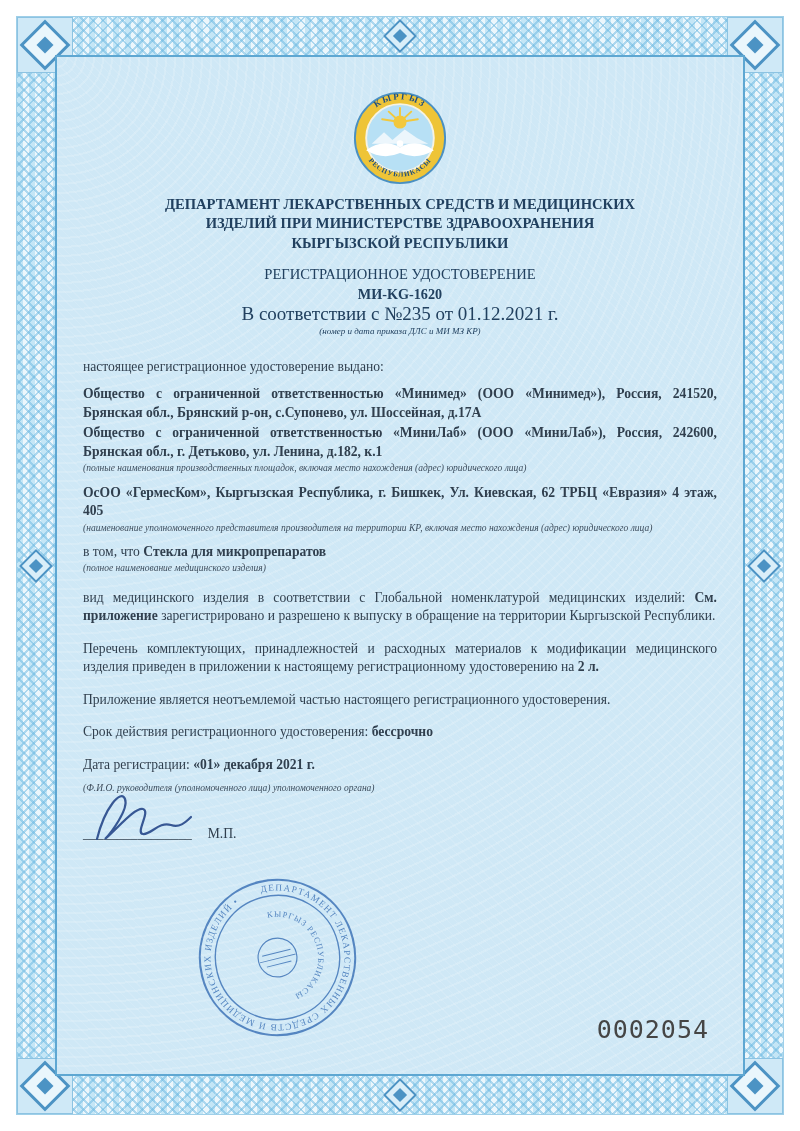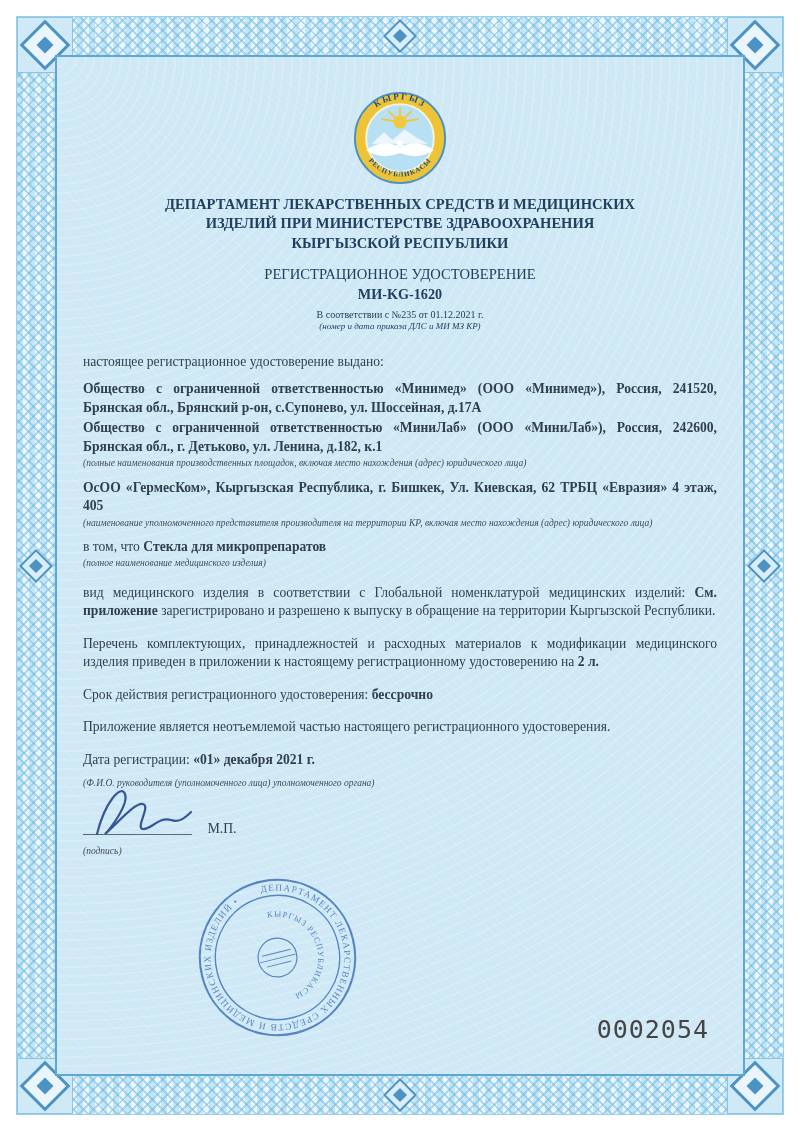--- a/index.html
+++ b/index.html
@@ -43,21 +43,21 @@
       repeating-radial-gradient(circle at 0 0, rgba(255,255,255,.16) 0 2px, rgba(255,255,255,0) 2px 9px),
       repeating-linear-gradient(45deg, rgba(255,255,255,.10) 0 1px, rgba(255,255,255,0) 1px 6px),
       #cfe8f6;
   }
 
   .head { text-align:center; color:#21405f; }
   .emblem { display:block; margin:0 auto 10px; }
   .org { font-weight:bold; font-size:14.6px; line-height:1.32; white-space:pre-line; }
   .cert-title { font-weight:normal; font-size:14.6px; margin-top:13px; }
   .cert-num { font-weight:bold; font-size:14.2px; margin-top:3px; }
-  .order-line { font-size:10px; margin-top:6px; }
+  .order-line { font-size:19px; }
   .order-caption { font-size:9px; font-style:italic; margin-top:1px; }
 
   .bodytext { margin-top:22px; font-size:13.6px; line-height:1.36; text-align:justify; }
   .p { margin:0 0 9px; }
   .tight { margin-bottom:2px; }
   .bold { font-weight:bold; }
   .caption { font-size:9.5px; font-style:italic; line-height:1.2; margin:0 0 9px; color:#3c4c5c; text-align:left; }
   .gap { margin-top:14px; }
 
   .director { margin-top:22px; font-weight:bold; font-size:13.6px; }
@@ -135,36 +135,35 @@
         <p class="caption">(наименование уполномоченного представителя производителя на территории КР, включая место нахождения (адрес) юридического лица)</p>
 
         <p class="p tight"><span>в том, что </span><span class="bold">Стекла для микропрепаратов</span></p>
         <p class="caption">(полное наименование медицинского изделия)</p>
 
 
         <p class="p gap"><span>вид медицинского изделия в соответствии с Глобальной номенклатурой медицинских изделий: </span><span class="bold">См. приложение</span><span> зарегистрировано и разрешено к выпуску в обращение на территории Кыргызской Республики.</span></p>
 
         <p class="p gap"><span>Перечень комплектующих, принадлежностей и расходных материалов к модификации медицинского изделия приведен в приложении к настоящему регистрационному удостоверению на </span><span class="bold">2 л.</span></p>
 
+        <p class="p gap">Приложение является неотъемлемой частью настоящего регистрационного удостоверения.</p>
+
         <p class="p gap"><span>Срок действия регистрационного удостоверения: </span><span class="bold">бессрочно</span></p>
-
-        <p class="p gap">Приложение является неотъемлемой частью настоящего регистрационного удостоверения.</p>
 
         <p class="p gap"><span>Дата регистрации: </span><span class="bold">«01» декабря 2021 г.</span></p>
 
 
         <p class="caption dir-caption">(Ф.И.О. руководителя (уполномоченного лица) уполномоченного органа)</p>
 
         <div class="sig-row">
           <svg class="signature" viewBox="0 0 110 70" width="110" height="70">
             <path d="M10,58 C18,26 34,8 38,18 C42,28 24,52 18,58 C30,48 48,26 56,28 C64,30 48,52 56,53 C64,54 72,40 84,44 C92,47 98,42 104,36" stroke="#2e4f8e" stroke-width="2.2" fill="none" stroke-linecap="round" opacity="0.95"></path>
           </svg>
           <span class="sig-line">________________</span><span class="mp">М.П.</span>
         </div>
-        <p class="caption">(подпись)</p>
       </div>
 
       <svg class="stamp" viewBox="0 0 170 170" width="165" height="165">
         <g transform="rotate(-14 85 85)">
           <g fill="none" stroke="#4c7fbe">
             <circle cx="85" cy="85" r="80" stroke-width="2.2"></circle>
             <circle cx="85" cy="85" r="64" stroke-width="1.4"></circle>
             <circle cx="85" cy="85" r="20" stroke-width="1.2"></circle>
             <line x1="70" y1="80" x2="100" y2="80" stroke-width="1"></line>
             <line x1="66" y1="86" x2="104" y2="86" stroke-width="1"></line>

